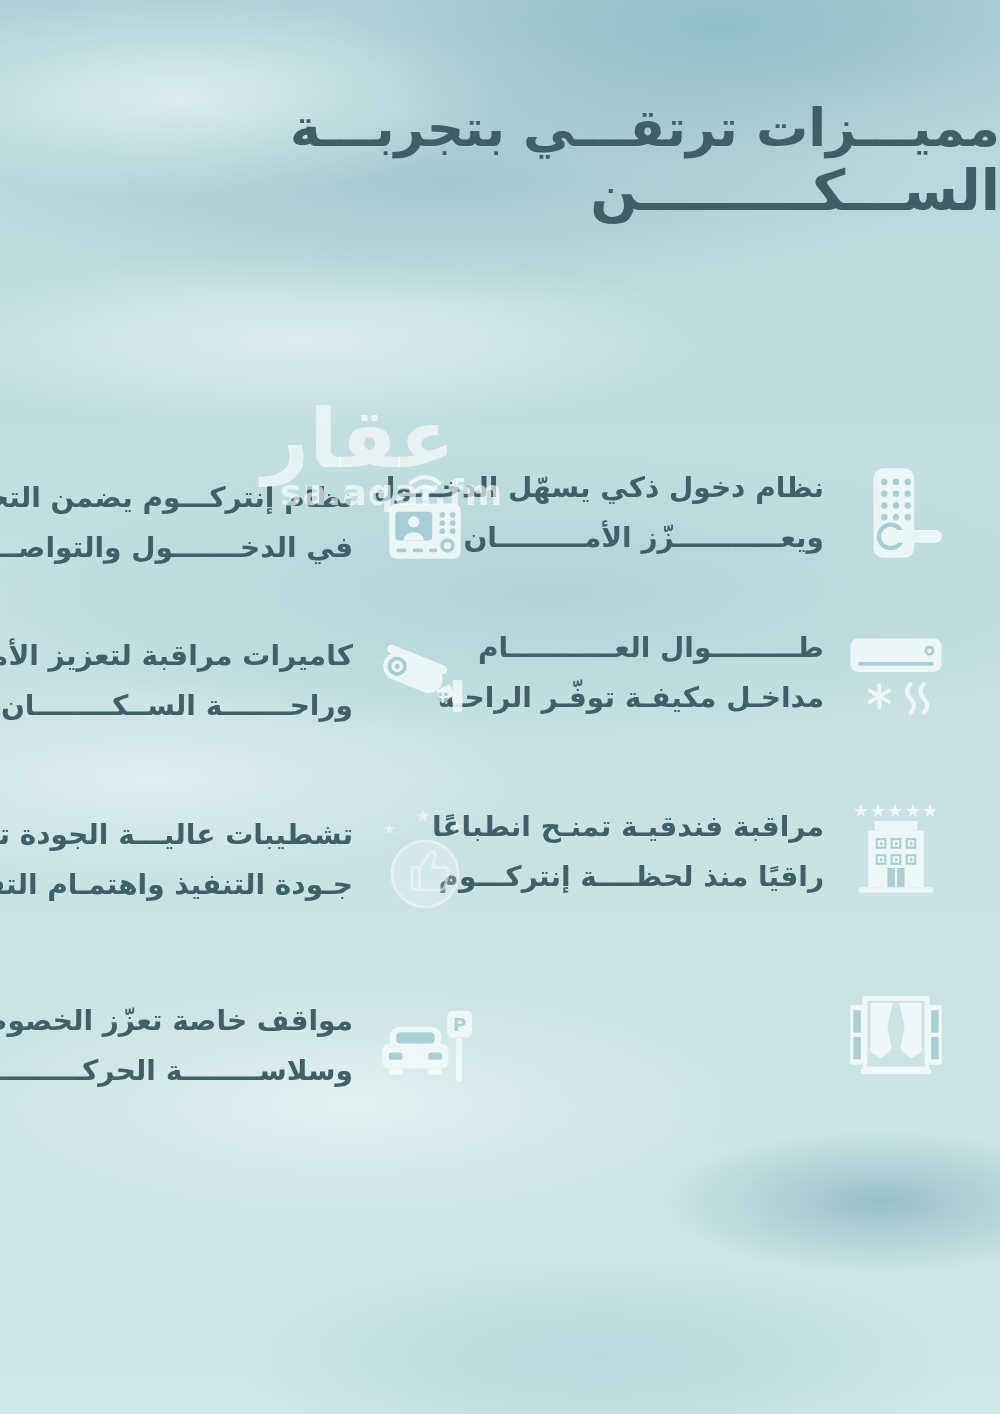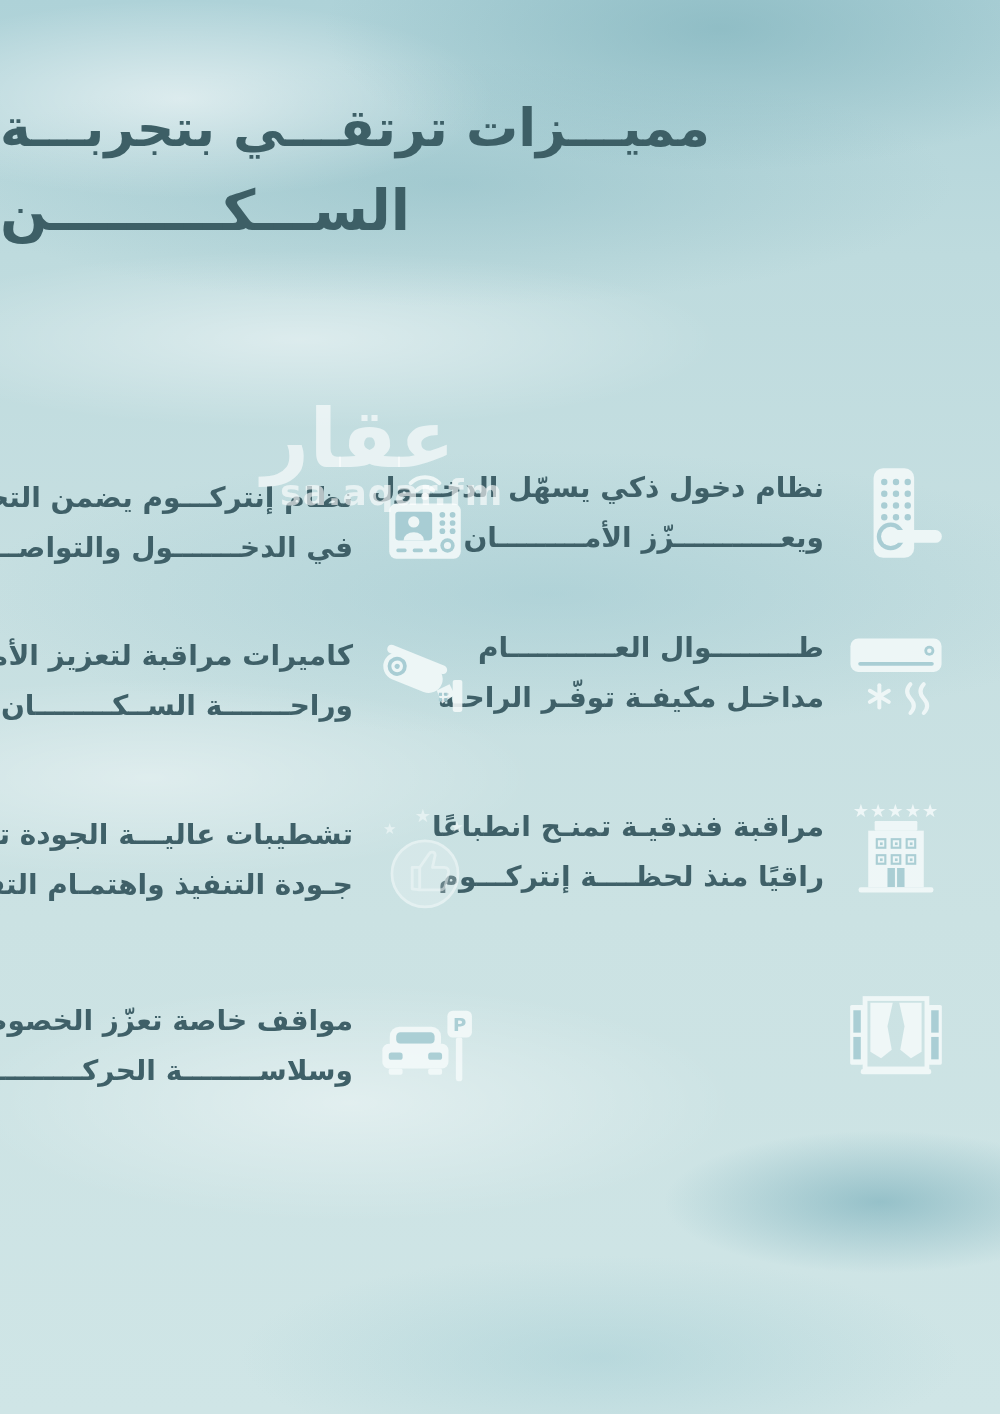--- a/index.html
+++ b/index.html
@@ -17,23 +17,23 @@
       radial-gradient(60% 9% at 30% 24%, rgba(255,255,255,.45), transparent 70%),
       radial-gradient(80% 14% at 55% 42%, rgba(140,190,200,.38), transparent 72%),
       radial-gradient(55% 10% at 15% 55%, rgba(255,255,255,.40), transparent 70%),
       radial-gradient(30% 7% at 88% 85%, rgba(104,164,178,.55), transparent 72%),
       radial-gradient(55% 12% at 35% 78%, rgba(255,255,255,.42), transparent 70%),
       radial-gradient(50% 10% at 60% 96%, rgba(150,198,206,.40), transparent 72%),
       linear-gradient(180deg,#aed2d8 0%,#bedbde 18%,#c6dfe1 40%,#cbe2e3 65%,#cfe5e6 100%);
   }
 
   
-  .title { position:absolute; top:98px; left:0; right:0; text-align:left; color:#3d5f66; }
+  .title { position:absolute; top:98px; left:0; right:0; text-align:right; color:#3d5f66; }
   .title-line1 { font-size:52px; font-weight:bold; }
-  .title-line2 { font-size:56px; font-weight:bold; margin-top:20px; }
+  .title-line2 { font-size:56px; font-weight:bold; }
 
   
   .watermark { position:absolute; left:262px; top:398px; z-index:5; color:rgba(255,255,255,.62); text-align:left; pointer-events:none; }
   .wm-logo { font-size:82px; font-weight:bold; line-height:1; direction:rtl; }
   .wm-url  { font-size:36px; font-weight:bold; letter-spacing:1px; margin-top:-8px; margin-left:18px; direction:ltr; }
 
   
   .feature { position:absolute; display:flex; direction:rtl; align-items:center; gap:20px; }
   .feature .icon { flex:0 0 auto; width:104px; height:118px; display:flex; align-items:center; justify-content:center; }
   .feature .icon svg { opacity:.88; }

